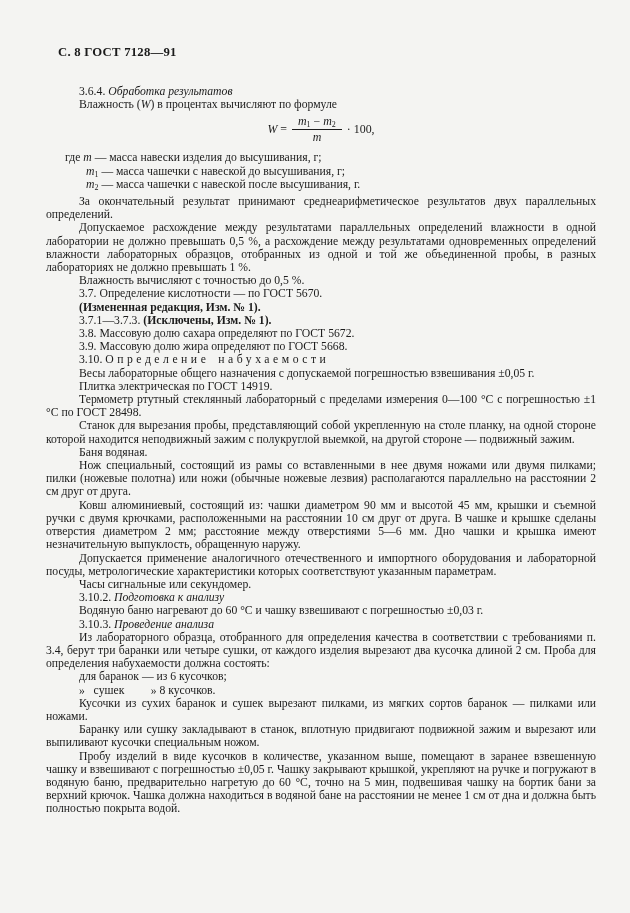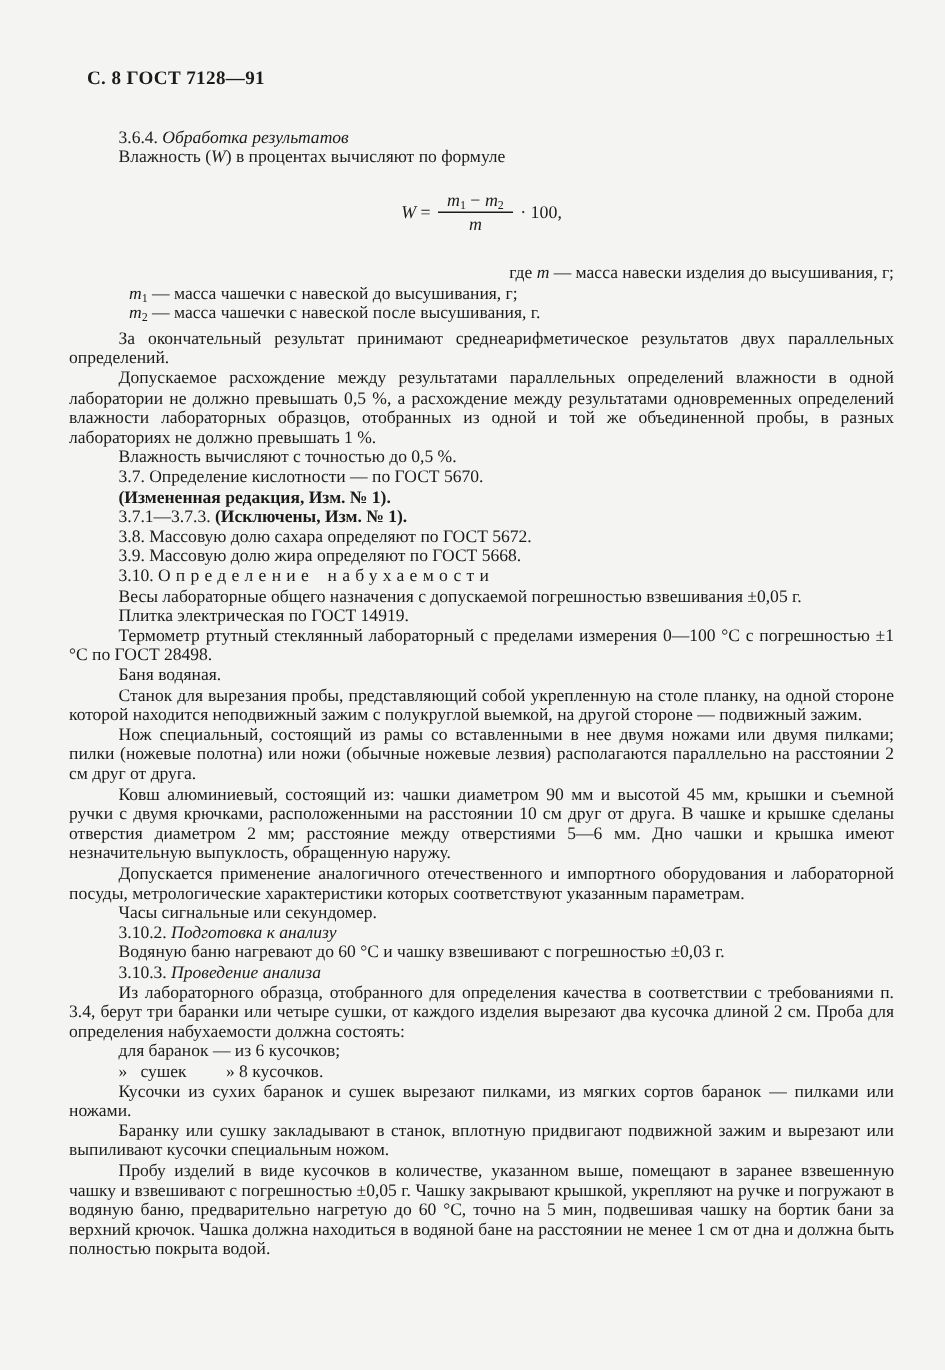--- a/index.html
+++ b/index.html
@@ -23,38 +23,38 @@
     margin: 0 0 25px 12px;
   }
   .doc p {
     margin: 0;
     font-size: 11.7px;
     line-height: 13.2px;
     text-align: justify;
   }
   .doc p.ind  { text-indent: 33px; }
   .doc p.list { text-indent: 33px; text-align: left; }
-  .doc p.def0 { margin-top: 2px; text-align: right; }
+  .doc p.def0 { margin-left: 19px; margin-top: 2px; text-align: left; }
   .doc p.def1 { margin-left: 40px; text-align: left; }
   .doc p.gap  { margin-top: 4px; }
   .b   { font-weight: bold; }
   .i   { font-style: italic; }
   .sub { font-size: 8px; vertical-align: -2px; line-height: 0; }
   .sp  { letter-spacing: 0.3em; word-spacing: 0.22em; }
   .formula {
     text-align: center;
     font-size: 11.9px;
     line-height: 13px;
     margin: 5px 0 6px;
   }
   .frac {
     display: inline-block;
     vertical-align: middle;
     text-align: center;
-    margin: 12px 2px;
+    margin: 0 2px;
     position: relative;
     top: -1px;
   }
   .frac .num { display: block; padding: 0 6px 1px; border-bottom: 1px solid #1b1b1b; }
   .frac .den { display: block; padding-top: 1px; }
 </style>
 </head>
 <body>
 
 <div class="page">
@@ -71,22 +71,22 @@
       <p class="ind"><span>Влажность вычисляют с точностью до 0,5 %.</span></p>
       <p class="ind"><span>3.7. Определение кислотности — по ГОСТ 5670.</span></p>
       <p class="ind"><span class="b">(Измененная редакция, Изм. № 1).</span></p>
       <p class="ind"><span>3.7.1—3.7.3. </span><span class="b">(Исключены, Изм. № 1).</span></p>
       <p class="ind"><span>3.8. Массовую долю сахара определяют по ГОСТ 5672.</span></p>
       <p class="ind"><span>3.9. Массовую долю жира определяют по ГОСТ 5668.</span></p>
       <p class="ind"><span>3.10. </span><span class="sp">Определение набухаемости</span></p>
       <p class="ind"><span>Весы лабораторные общего назначения с допускаемой погрешностью взвешивания ±0,05 г.</span></p>
       <p class="ind"><span>Плитка электрическая по ГОСТ 14919.</span></p>
       <p class="ind"><span>Термометр ртутный стеклянный лабораторный с пределами измерения 0—100 °С с погрешностью ±1 °С по ГОСТ 28498.</span></p>
+      <p class="ind"><span>Станок для вырезания пробы, представляющий собой укрепленную на столе планку, на одной стороне которой находится неподвижный зажим с полукруглой выемкой, на другой стороне — подвижный зажим.</span></p>
       <p class="ind"><span>Баня водяная.</span></p>
-      <p class="ind"><span>Станок для вырезания пробы, представляющий собой укрепленную на столе планку, на одной стороне которой находится неподвижный зажим с полукруглой выемкой, на другой стороне — подвижный зажим.</span></p>
       <p class="ind"><span>Нож специальный, состоящий из рамы со вставленными в нее двумя ножами или двумя пилками; пилки (ножевые полотна) или ножи (обычные ножевые лезвия) располагаются параллельно на расстоянии 2 см друг от друга.</span></p>
       <p class="ind"><span>Ковш алюминиевый, состоящий из: чашки диаметром 90 мм и высотой 45 мм, крышки и съемной ручки с двумя крючками, расположенными на расстоянии 10 см друг от друга. В чашке и крышке сделаны отверстия диаметром 2 мм; расстояние между отверстиями 5—6 мм. Дно чашки и крышка имеют незначительную выпуклость, обращенную наружу.</span></p>
       <p class="ind"><span>Допускается применение аналогичного отечественного и импортного оборудования и лабораторной посуды, метрологические характеристики которых соответствуют указанным параметрам.</span></p>
       <p class="ind"><span>Часы сигнальные или секундомер.</span></p>
       <p class="ind"><span>3.10.2. </span><span class="i">Подготовка к анализу</span></p>
       <p class="ind"><span>Водяную баню нагревают до 60 °С и чашку взвешивают с погрешностью ±0,03 г.</span></p>
       <p class="ind"><span>3.10.3. </span><span class="i">Проведение анализа</span></p>
       <p class="ind"><span>Из лабораторного образца, отобранного для определения качества в соответствии с требованиями п. 3.4, берут три баранки или четыре сушки, от каждого изделия вырезают два кусочка длиной 2 см. Проба для определения набухаемости должна состоять:</span></p>
       <p class="list"><span>для баранок — из 6 кусочков;</span></p>
       <p class="list"><span>»&nbsp;&nbsp;&nbsp;сушек&nbsp;&nbsp;&nbsp;&nbsp;&nbsp;&nbsp;&nbsp;&nbsp;&nbsp;»&nbsp;8 кусочков.</span></p>

